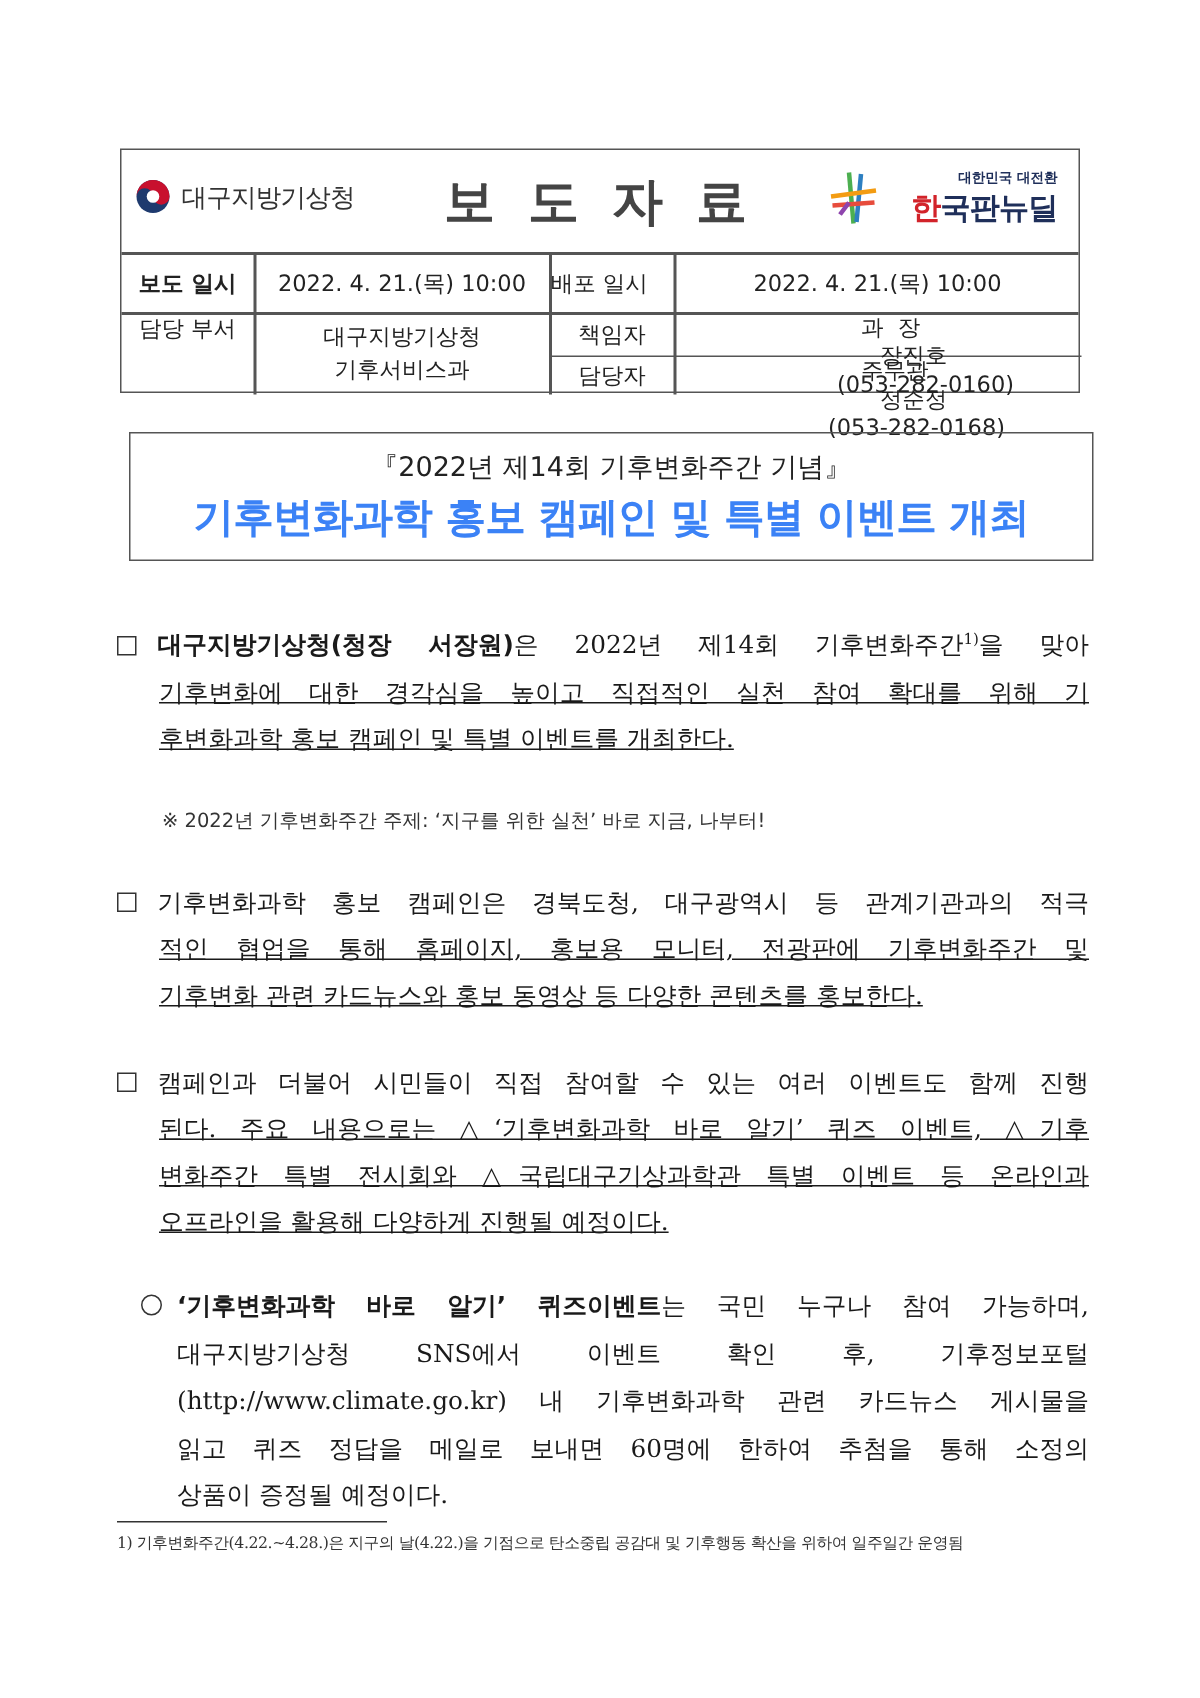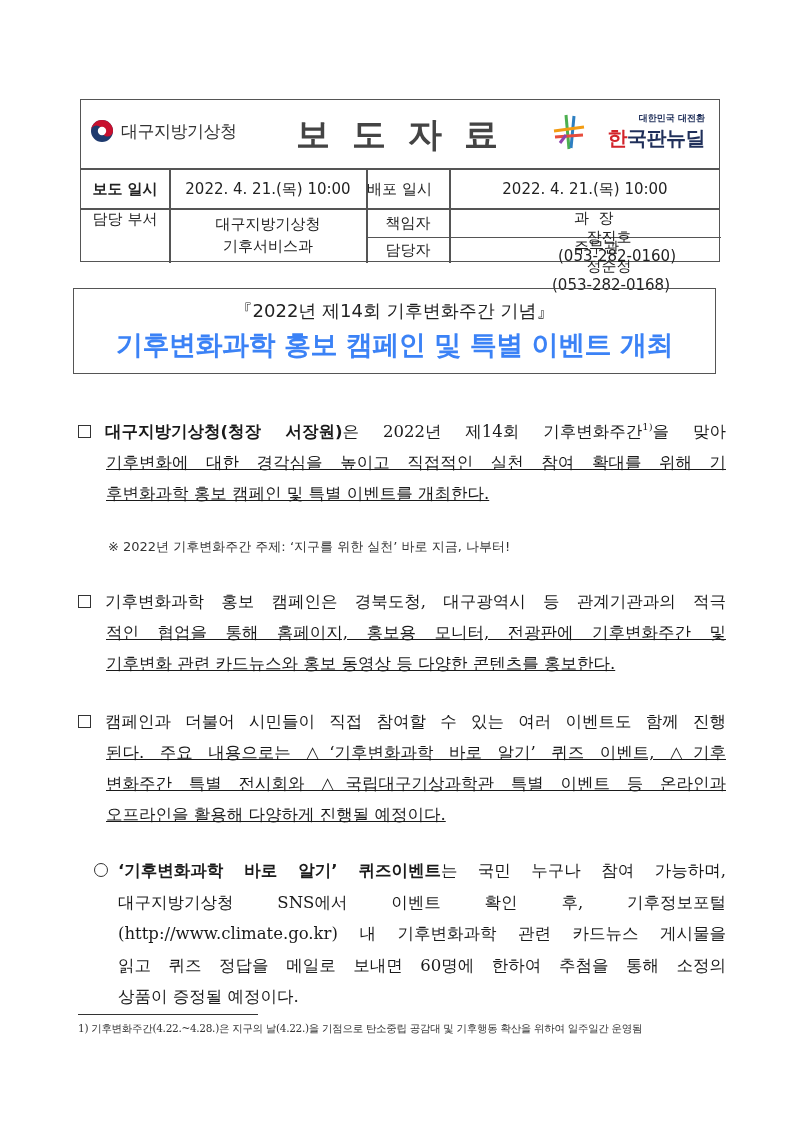--- a/index.html
+++ b/index.html
@@ -20,21 +20,21 @@
     .logo-kma { position: absolute; left: 8px; top: 18px; display: flex; align-items: center; gap: 6px; }
     .logo-kma-text { font-size: 17px; color: #333; letter-spacing: -0.5px; }
     .press-title { position: absolute; left: 215px; top: 12px; font-size: 34px; font-weight: bold;
                    color: #444; letter-spacing: 22px; }
     .newdeal { position: absolute; right: 14px; top: 12px; display: flex; align-items: center; gap: 22px; }
     .newdeal-small { font-size: 9px; font-weight: bold; color: #1f2f5a; text-align: right; }
     .newdeal-big { font-size: 20px; font-weight: bold; color: #1f2f5a; letter-spacing: -0.5px; }
     .newdeal-big .red { color: #d2232a; }
 
     
-    .title-box { position: absolute; left: 73px; top: 288px; width: 643px; height: 86px;
+    .title-box { position: absolute; left: 86px; top: 288px; width: 643px; height: 86px;
                  border: 1.5px solid #555; box-sizing: border-box; text-align: center; }
     .title-sub { margin-top: 10px; font-size: 18px; color: #222; }
     .title-main { margin-top: 4px; font-size: 27px; font-weight: bold; color: #3b82f6; letter-spacing: -0.5px; }
 
     
     .para { position: absolute; left: 78px; width: 648px; font-family: "DejaVu Serif", "Liberation Serif", serif;
             font-size: 16.5px; line-height: 31px; color: #1a1a1a; }
     .para .line { display: block; white-space: nowrap; text-align: justify; text-align-last: justify; }
     .para .line.last { text-align-last: left; }
     .box-icon { display: inline-block; width: 11px; height: 11px; border: 1.2px solid #333;

